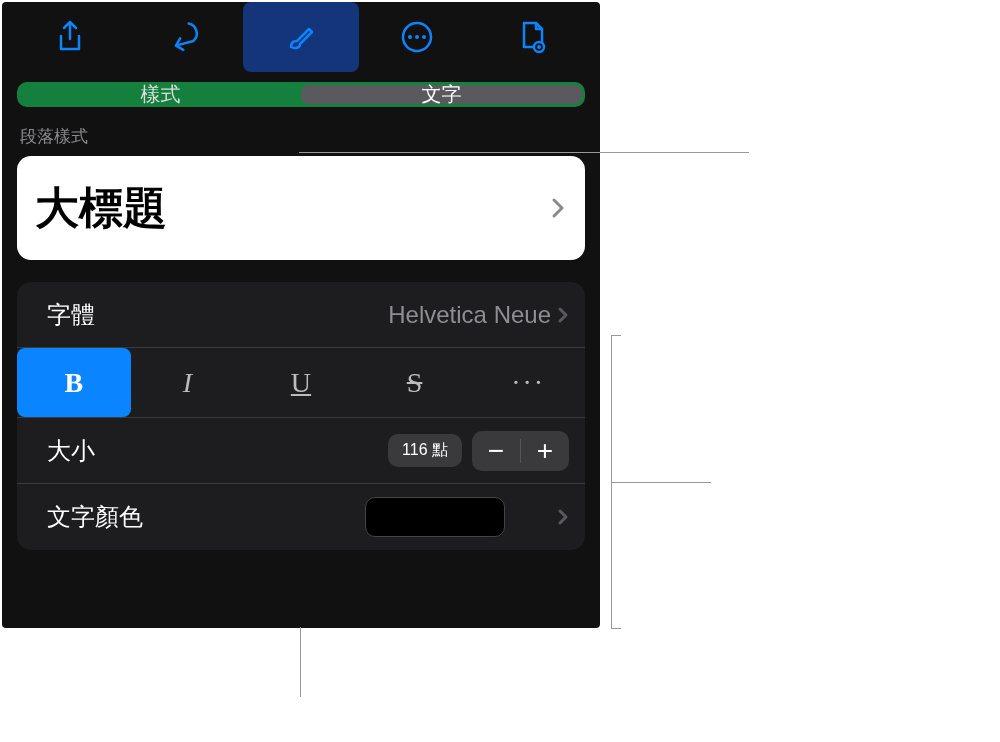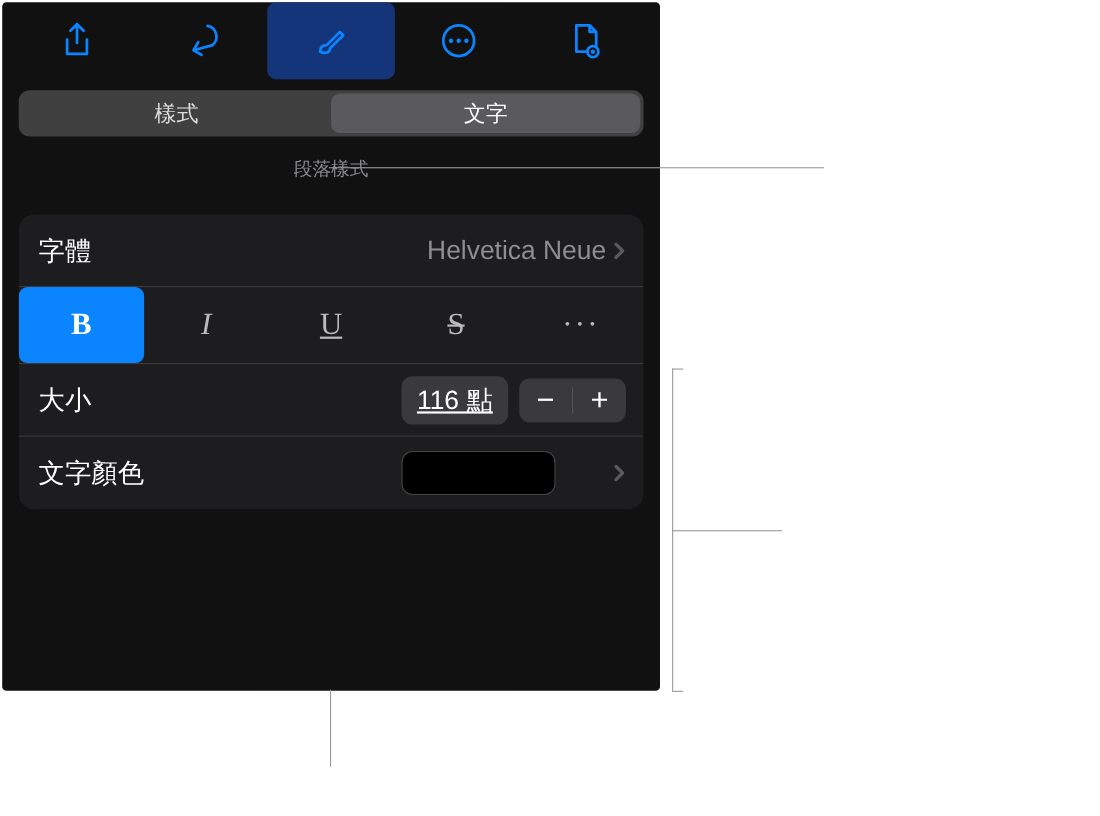--- a/index.html
+++ b/index.html
@@ -43,44 +43,43 @@
     }
     .toolbar-btn svg {
       width: 36px;
       height: 36px;
     }
     .tabs-row {
       padding: 10px 15px 4px;
     }
     .segmented {
       display: flex;
-      background: #404040;
+      background: #15803d;
       border-radius: 10px;
-      height: 42px;
+      height: 25px;
       padding: 3px;
     }
     .seg-item {
       flex: 1;
       display: flex;
       align-items: center;
       justify-content: center;
       color: #ddd;
       font-size: 20px;
       border-radius: 8px;
       cursor: pointer;
     }
     .seg-item.selected {
       background: #5a5a5e;
       color: #fff;
     }
     .section-label {
       color: #8a8a8e;
       font-size: 17px;
       padding: 14px 18px 8px;
-      text-align: center;
     }
     .content {
       padding: 0 15px;
     }
     .big-row {
       background: #fff;
       border-radius: 14px;
       height: 104px;
       display: flex;
       align-items: center;
@@ -102,21 +101,21 @@
     .group {
       background: #1d1d1f;
       border-radius: 14px;
       margin-top: 22px;
       overflow: hidden;
     }
     .group-row {
       display: flex;
       align-items: center;
       height: 66px;
-      padding: 0 16px 0 18px;
+      padding: 0 16px 0 30px;
       border-bottom: 1px solid #3a3a3c;
     }
     .group-row:last-child {
       border-bottom: none;
       gap: 44px;
     }
     .row-label {
       color: #fff;
       font-size: 24px;
     }
@@ -145,25 +144,24 @@
     }
     .style-btn-text {
       font-size: 28px;
       color: #bbb;
       font-family: "Times New Roman", serif;
     }
     .size-box {
       background: #3a3a3c;
       border-radius: 10px;
       padding: 6px 14px;
-      font-size: 24px;
+      font-size: 16px;
       color: #fff;
       margin-left: auto;
       margin-right: 10px;
-      text-decoration: underline;
     }
     .stepper {
       display: flex;
       background: #3a3a3c;
       border-radius: 10px;
       overflow: hidden;
     }
     .stepper-btn {
       width: 48px;
       height: 40px;
@@ -240,20 +238,26 @@
   <div class="tabs-row">
     <div class="segmented">
       <div class="seg-item">樣式</div>
       <div class="seg-item selected">文字</div>
     </div>
   </div>
 
   <div class="section-label">段落樣式</div>
 
   <div class="content">
+    <div class="big-row">
+      <div class="big-row-text">大標題</div>
+      <svg class="chevron" width="14" height="24" viewBox="0 0 14 24">
+        <path d="M3 4 L11 12 L3 20" stroke="#8a8a8e" stroke-width="3" fill="none" stroke-linecap="round" stroke-linejoin="round"></path>
+      </svg>
+    </div>
 
     <div class="group">
       <div class="group-row">
         <div class="row-label">字體</div>
         <div class="row-value">Helvetica Neue</div>
         <svg class="chevron2" width="12" height="20" viewBox="0 0 12 20">
           <path d="M3 4 L9 10 L3 16" stroke="#5a5a5e" stroke-width="3" fill="none" stroke-linecap="round" stroke-linejoin="round"></path>
         </svg>
       </div>
 

